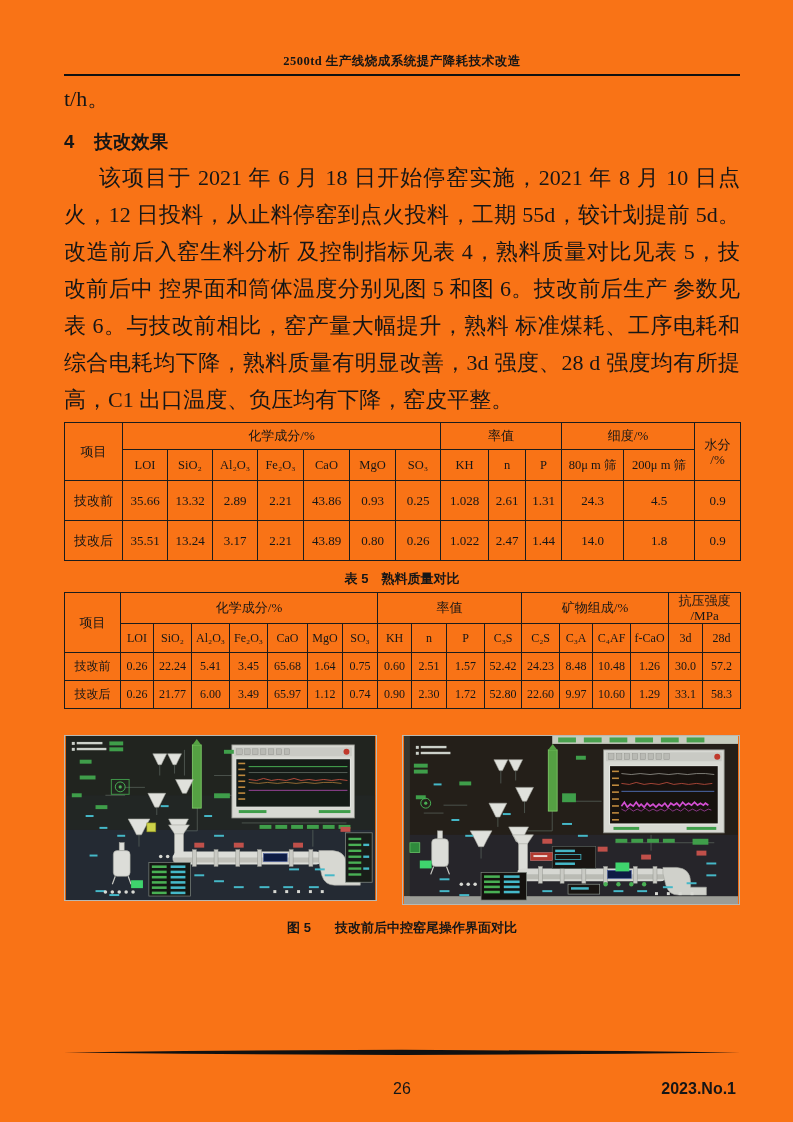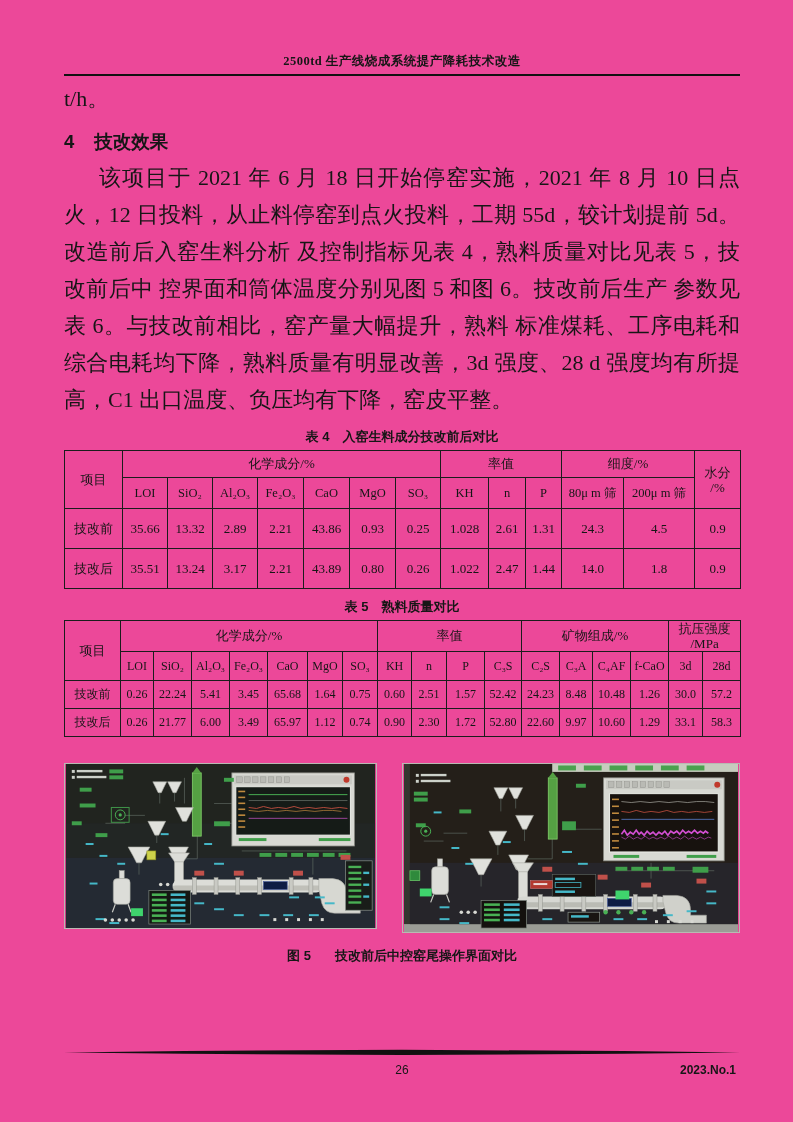--- a/index.html
+++ b/index.html
@@ -1,16 +1,16 @@
 <!DOCTYPE html>
 <html><head>
 <meta charset="utf-8">
 <style>
   html,body{margin:0;padding:0;background:#e9e9e9;}
-  .page{position:relative;width:793px;height:1122px;margin:0 auto;background:#ec4899;
+  .page{position:relative;width:793px;height:1122px;margin:0 auto;background:#f97316;
         font-family:"Liberation Serif","DejaVu Serif",serif;color:#161616;overflow:hidden;}
   .content{position:absolute;left:64px;top:0;width:676px;}
 
   
   .running-head{padding-top:53px;text-align:center;font-size:12.5px;font-weight:600;
                 letter-spacing:.5px;line-height:16px;}
   .head-rule{border-bottom:2px solid #111;margin-top:5px;height:0;}
 
   
   .bodytext p{margin:0;font-size:22px;line-height:37px;text-align:justify;}
@@ -38,43 +38,42 @@
   
   .figs{display:flex;align-items:flex-start;gap:25px;margin-top:26px;}
   .shot{display:block;border:1px solid #b9b9b2;box-sizing:border-box;}
   .fig-caption{text-align:center;margin-top:14px;font-family:"Liberation Sans","DejaVu Sans",sans-serif;
                font-size:13px;line-height:18px;}
   .fig-caption .flabel{font-weight:bold;margin-right:24px;}
   .fig-caption .ftitle{font-weight:600;}
 
   
   .footer{position:absolute;left:64px;top:1042px;width:676px;}
-  .footer-row{position:relative;margin-top:3px;height:16px;
-              font-family:"Liberation Sans","DejaVu Sans",sans-serif;font-size:12px;}
+  .footer-row{position:relative;margin-top:20px;height:16px;
+              font-family:"Liberation Sans","DejaVu Sans",sans-serif;font-size:16px;}
   .page-num{text-align:center;}
   .issue{position:absolute;right:4px;top:0;font-weight:bold;}
 </style>
 </head>
 <body>
 
 <div class="page">
   <div class="content">
 
     <div class="running-head">2500td 生产线烧成系统提产降耗技术改造</div>
     <div class="head-rule"></div>
 
     <div class="bodytext">
       <p class="cont">t/h。</p>
       <h2 class="section">
         <span class="snum">4</span><span>技改效果</span>
       </h2>
       <p class="indent">该项目于 2021 年 6 月 18 日开始停窑实施，2021 年 8 月 10 日点火，12 日投料，从止料停窑到点火投料，工期 55d，较计划提前 5d。改造前后入窑生料分析 及控制指标见表 4，熟料质量对比见表 5，技改前后中 控界面和筒体温度分别见图 5 和图 6。技改前后生产 参数见表 6。与技改前相比，窑产量大幅提升，熟料 标准煤耗、工序电耗和综合电耗均下降，熟料质量有明显改善，3d 强度、28 d 强度均有所提高，C1 出口温度、负压均有下降，窑皮平整。</p>
     </div>
 
-    <div class="tbl-caption">表 4　入窑生料成分技改前后对比</div>
     <table class="t4">
       <colgroup>
         <col style="width:58px">
           <col style="width:45px">
           <col style="width:45px">
           <col style="width:45px">
         <col style="width:46px">
           <col style="width:46px">
           <col style="width:46px">
           <col style="width:45px">

